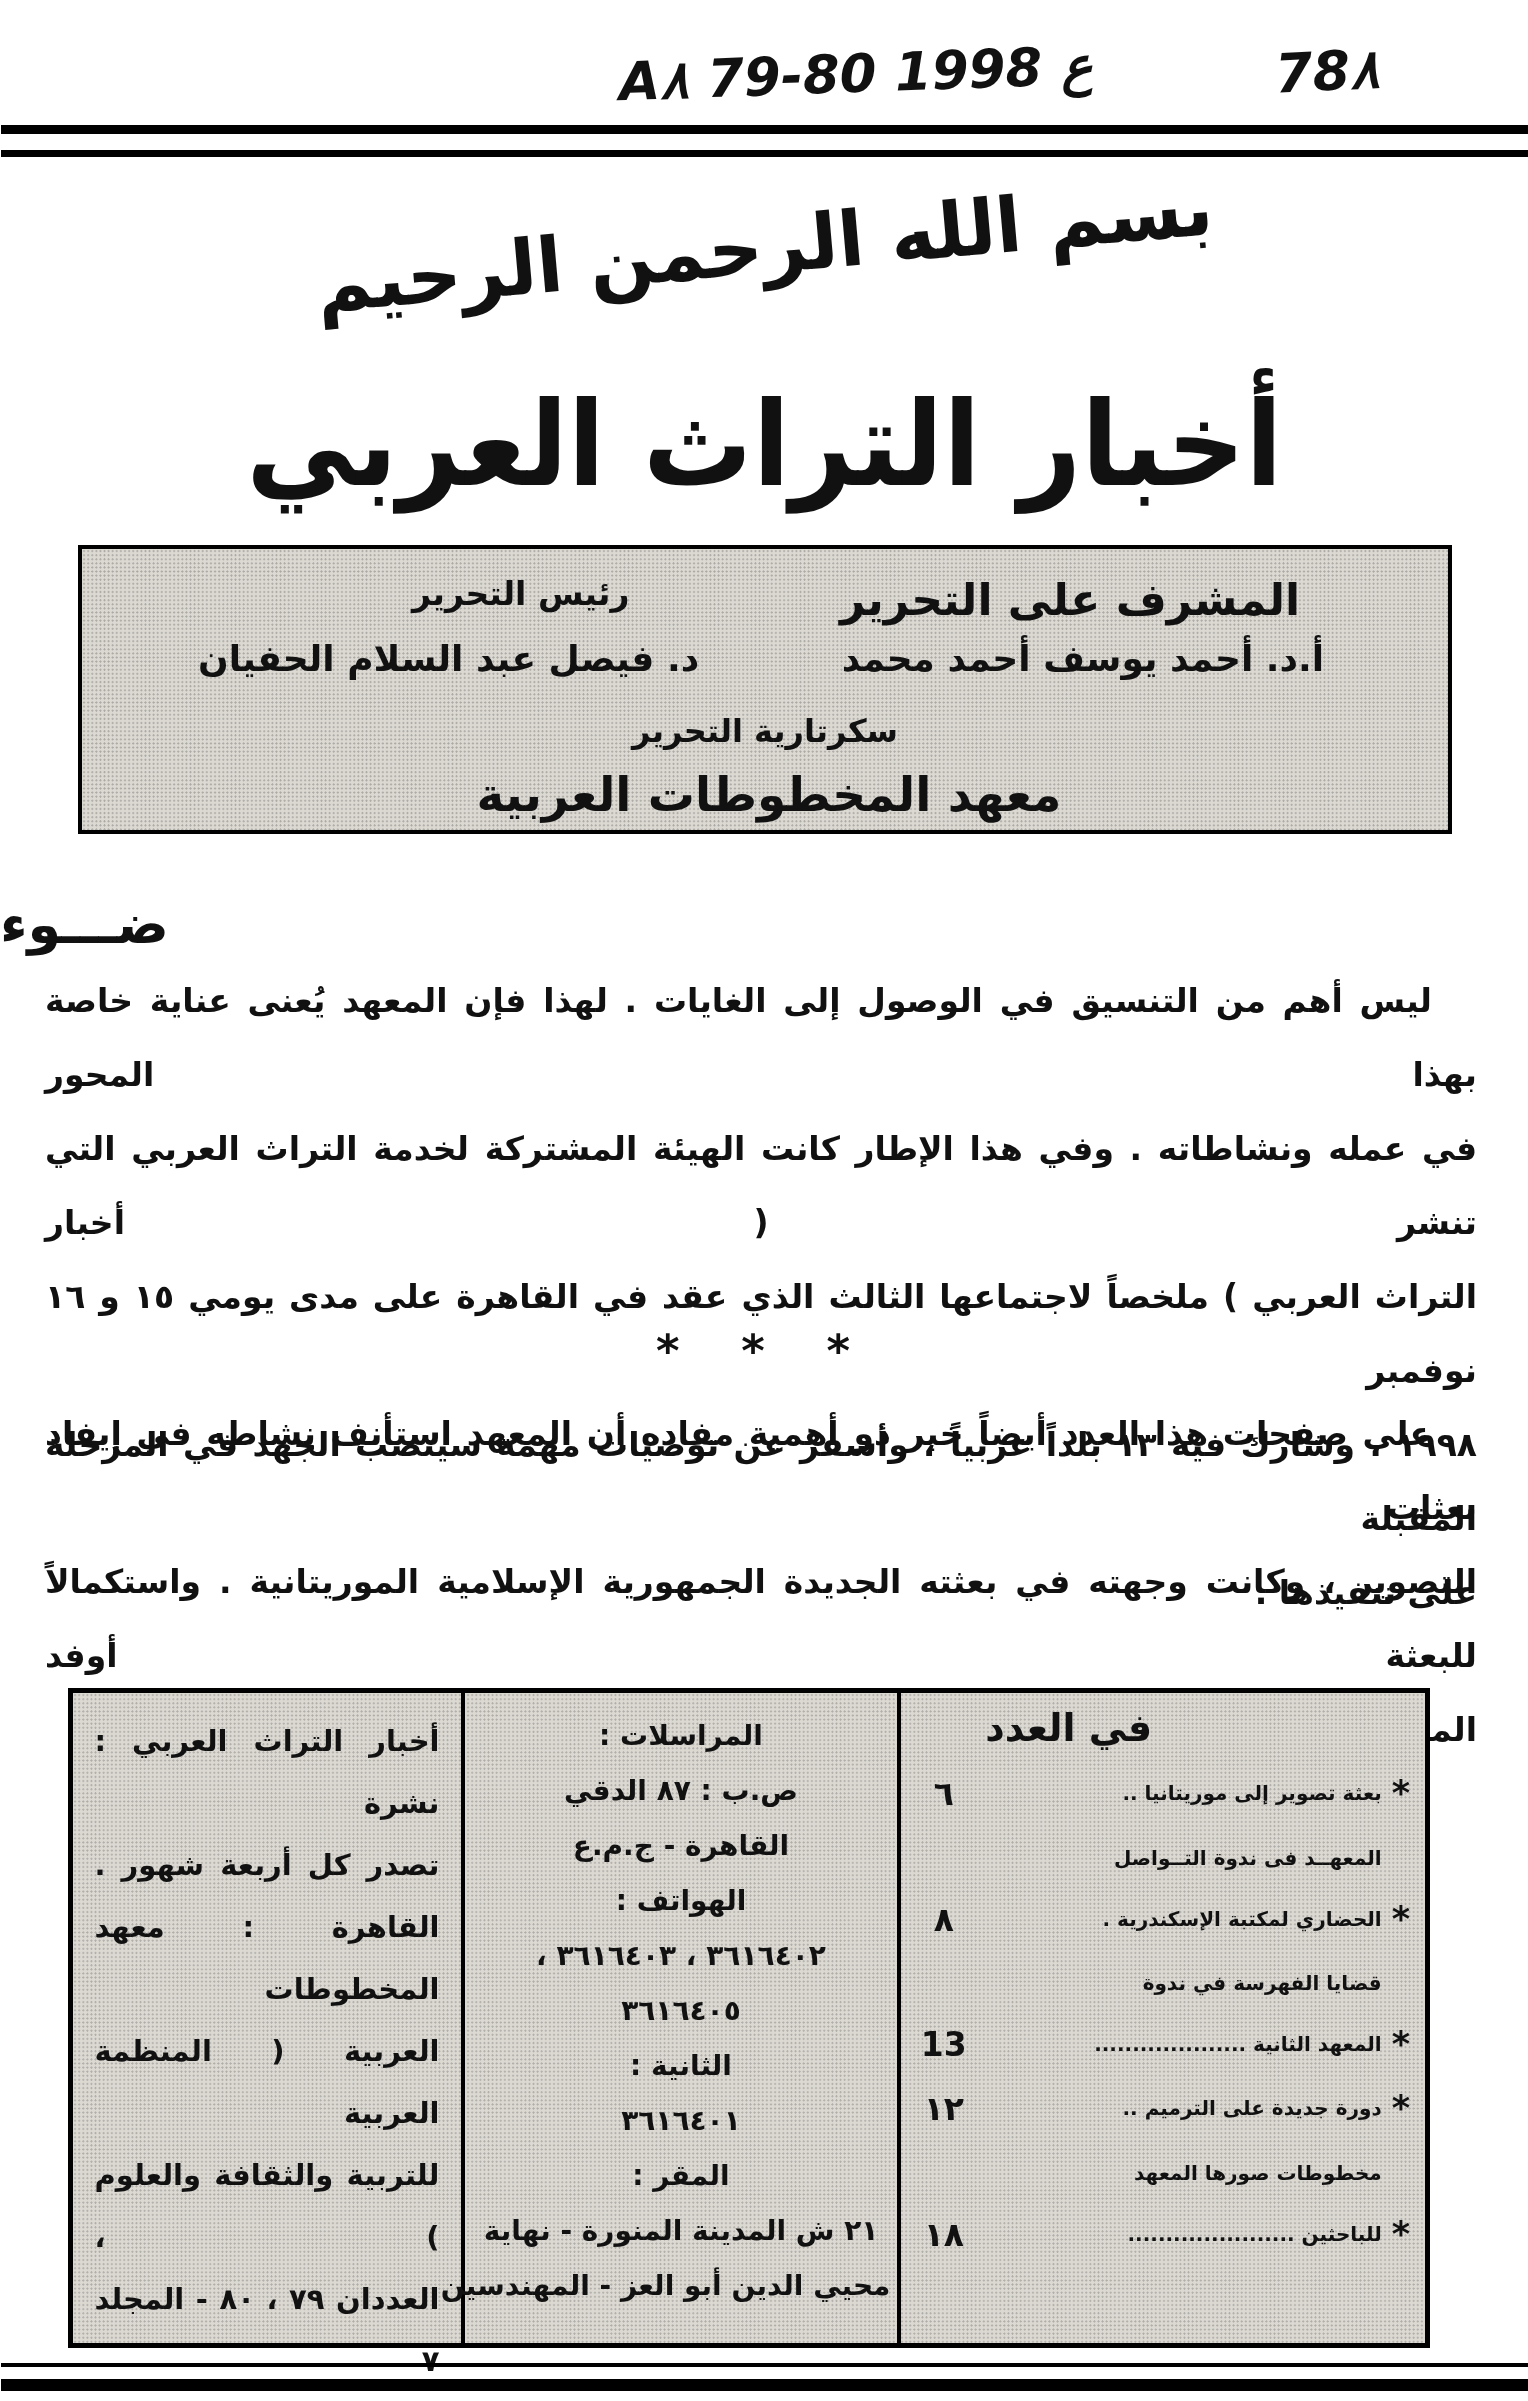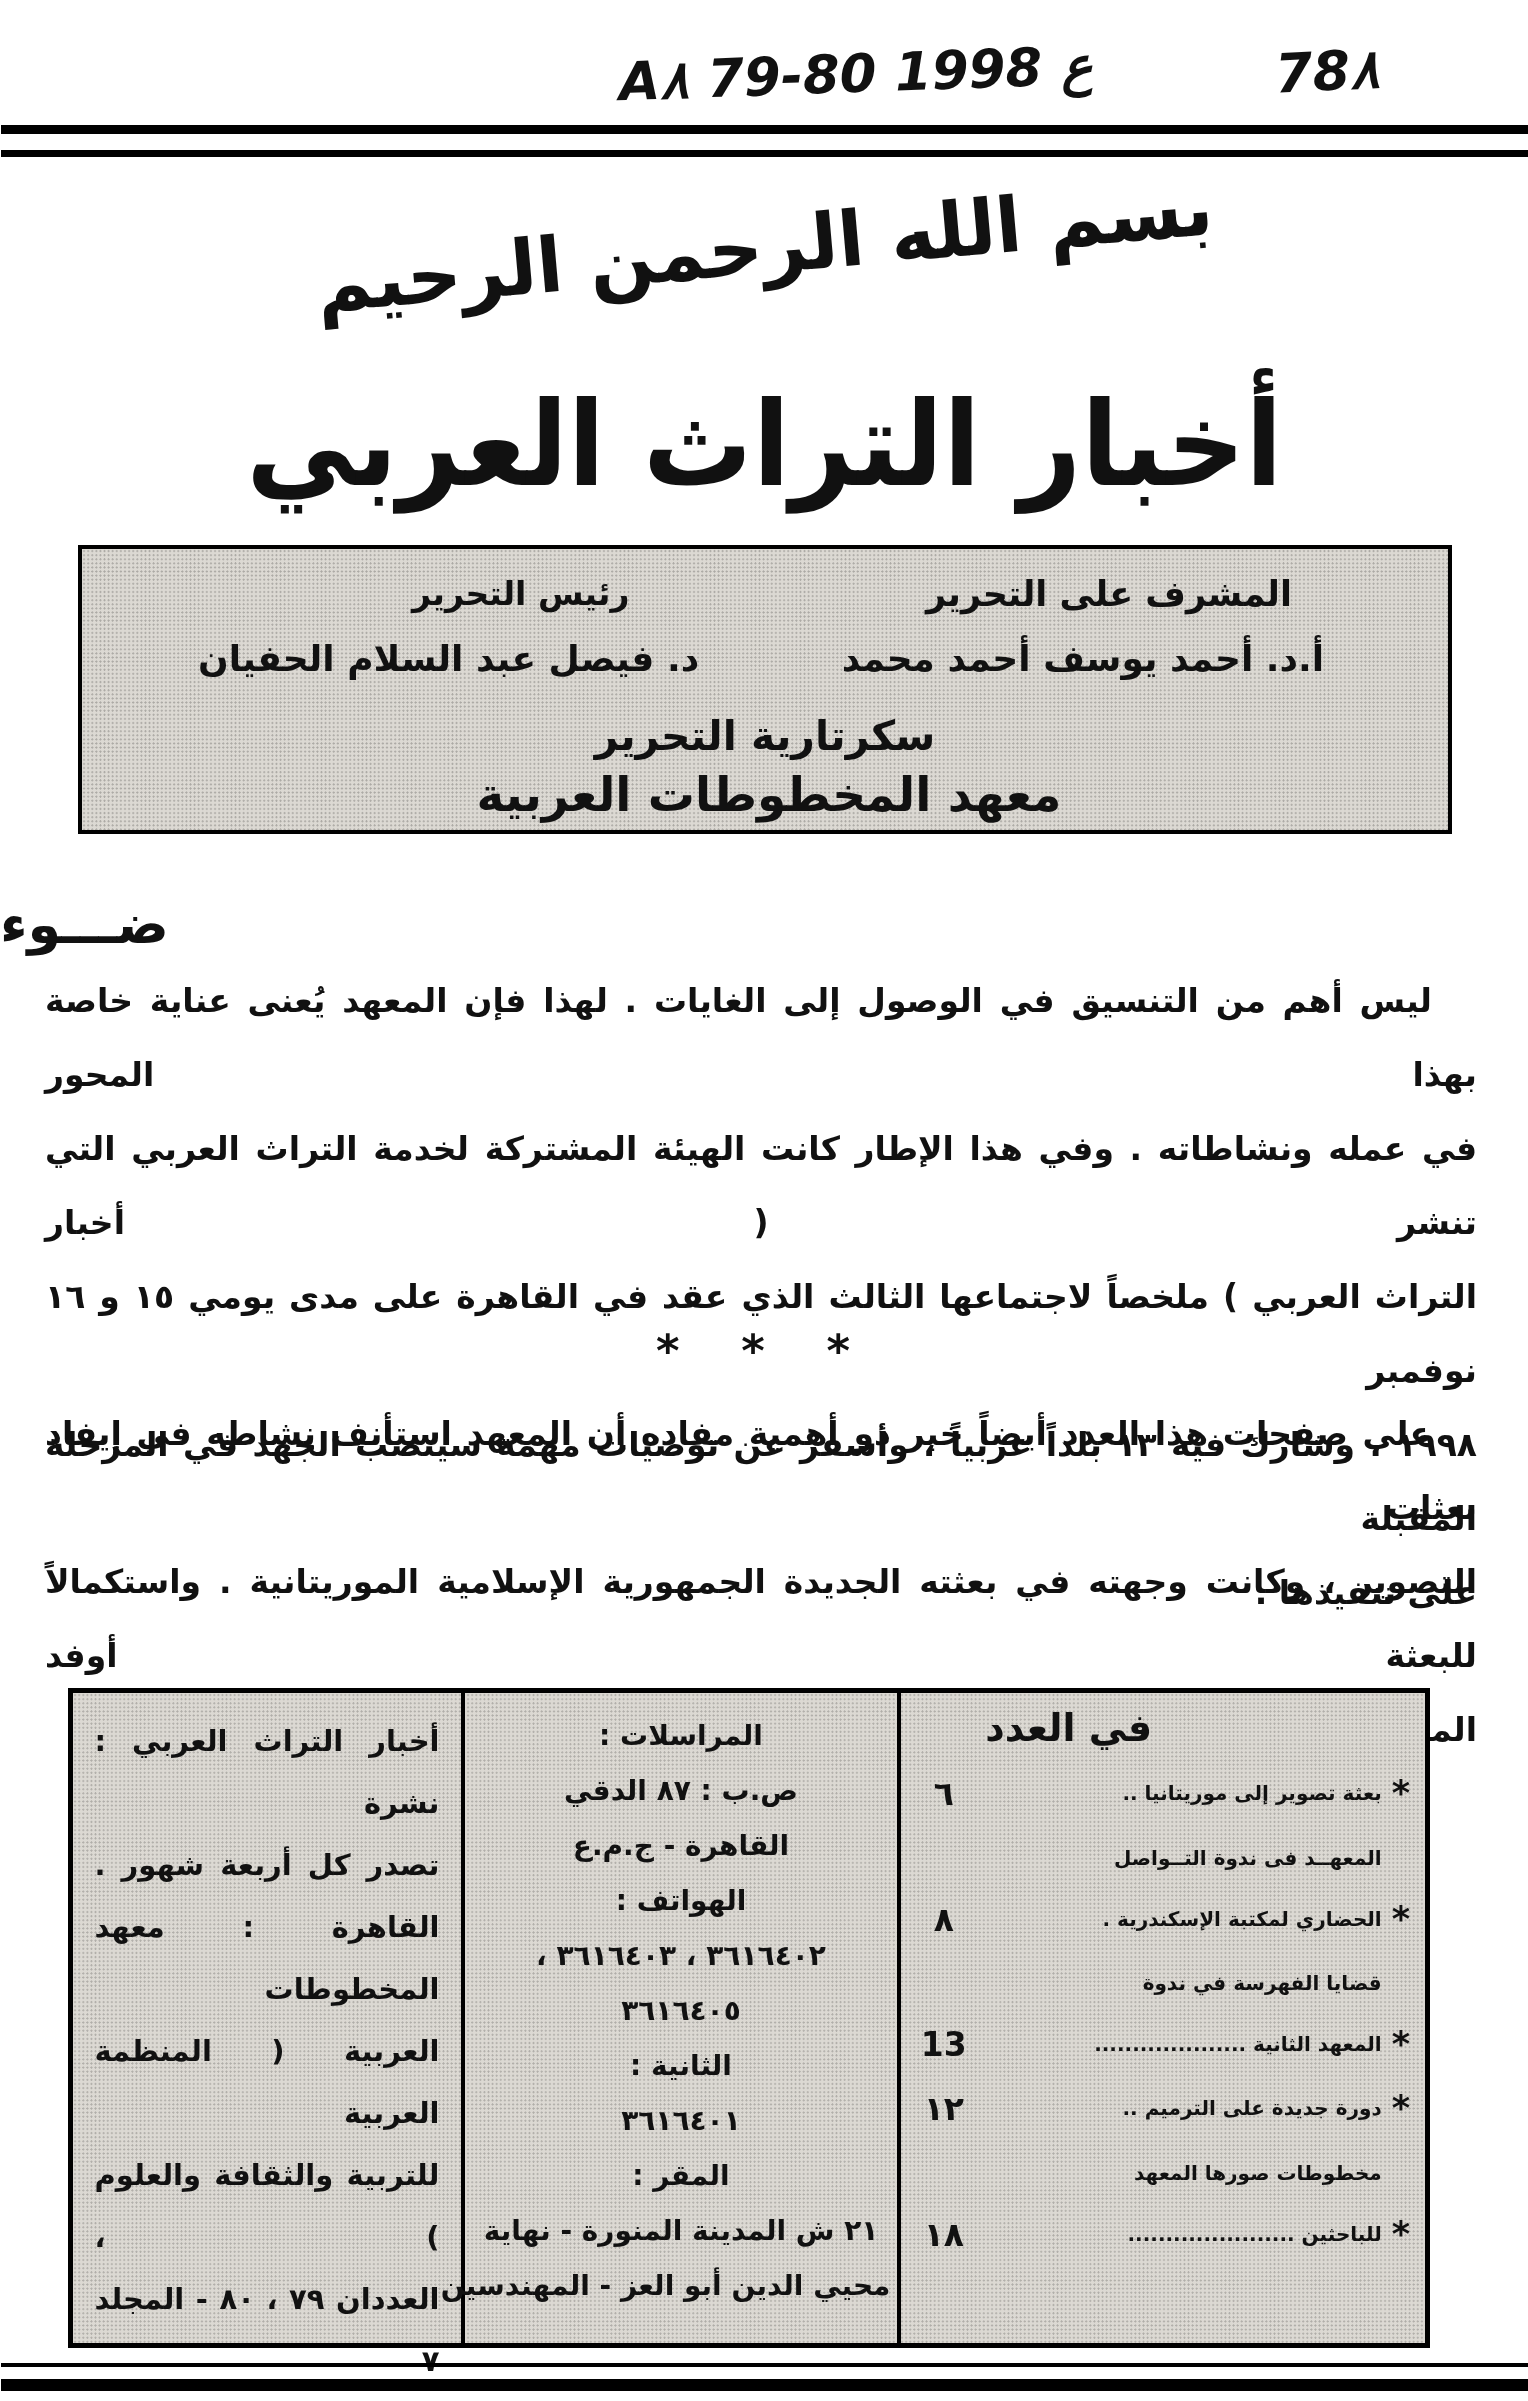--- a/index.html
+++ b/index.html
@@ -30,25 +30,25 @@
   .journal-title{position:absolute;top:381px;left:0;width:100%;text-align:center;
                  font-size:109px;font-weight:bold;transform:scaleY(1.08);}
 
   
   .masthead{position:absolute;top:545px;left:78px;width:1374px;height:289px;
             border:4.1px solid #000;box-sizing:border-box;
             background-color:#dcd9d3;
             background-image:radial-gradient(rgba(0,0,0,0.22) 0.8px, rgba(0,0,0,0) 1.2px);
             background-size:4.1px 4.1px;}
   .masthead div{position:absolute;font-weight:bold;white-space:nowrap;}
-  .mh-supervisor-label{top:25px;right:156px;font-size:35px;}
+  .mh-supervisor-label{top:25px;right:148px;font-size:44px;}
   .mh-editor-label{top:25px;left:330px;font-size:33px;}
   .mh-supervisor-name{top:89px;right:124px;font-size:36px;}
   .mh-editor-name{top:89px;left:116px;font-size:36px;}
-  .mh-secretariat-label{top:163px;left:0;width:100%;text-align:center;font-size:41px;}
+  .mh-secretariat-label{top:163px;left:0;width:100%;text-align:center;font-size:32px;}
   .mh-secretariat-name{top:218px;left:4px;width:100%;text-align:center;font-size:47px;}
 
   
   .section-heading{position:absolute;top:893px;left:0;width:100%;text-align:left;
                    font-size:54px;font-weight:bold;}
   .para{position:absolute;right:52px;width:1432px;font-size:33px;font-weight:bold;
         line-height:74px;}
   .para1{top:964px;}
   .para2{top:1397px;}
   .pline{text-align:justify;text-align-last:justify;}

